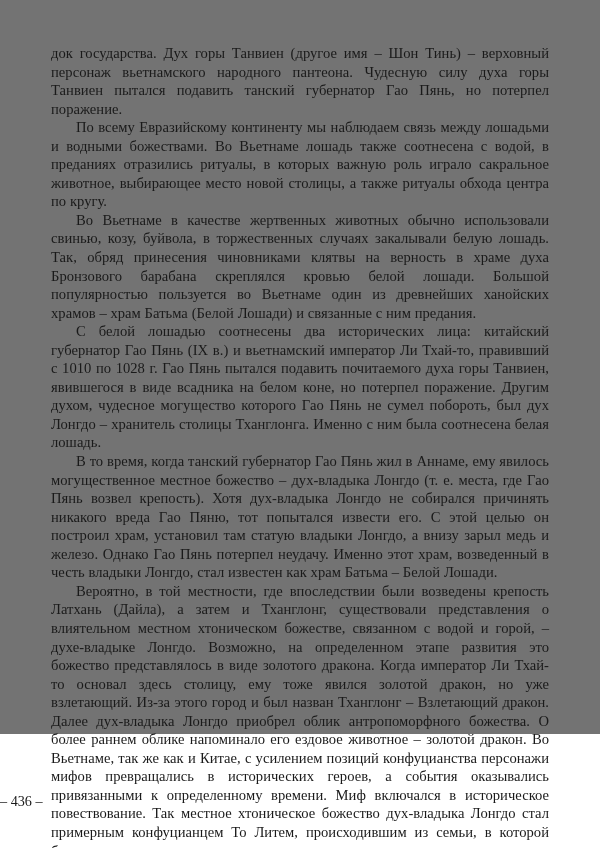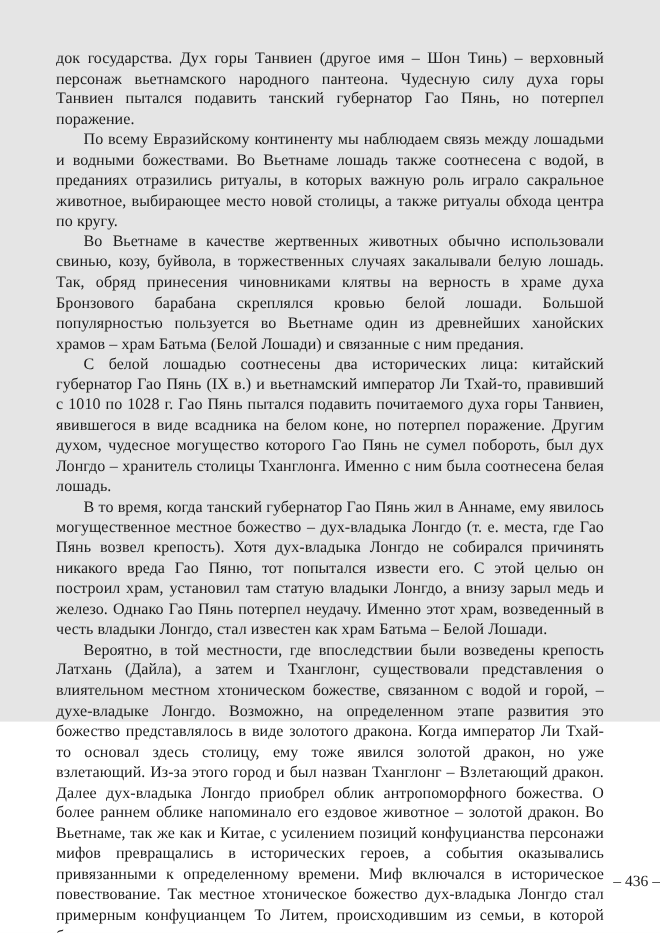--- a/index.html
+++ b/index.html
@@ -11,22 +11,22 @@
   body {
     width: 600px;
     height: 848px;
     overflow: hidden;
     font-family: "Liberation Serif", "DejaVu Serif", serif;
     color: #1a1a1a;
   }
   .page {
     position: relative;
     width: 600px;
-    height: 656px;
-    background: #e5e5e5;
+    height: 734px;
+    background: #737373;
     box-sizing: border-box;
   }
   .text-block {
     position: absolute;
     left: 51px;
     top: 44px;
     width: 498px;
   }
   .para {
     margin: 0;
@@ -41,21 +41,21 @@
     word-spacing: 0.1px;
   }
   .para.first {
     text-indent: 0;
   }
   .page-number {
     position: absolute;
     left: 0;
     right: 0;
     top: 792px;
-    text-align: right;
+    text-align: left;
     font-size: 14.2px;
     line-height: 18px;
     color: #1a1a1a;
   }
 </style>
 </head>
 <body>
 
 <div class="page">
 

